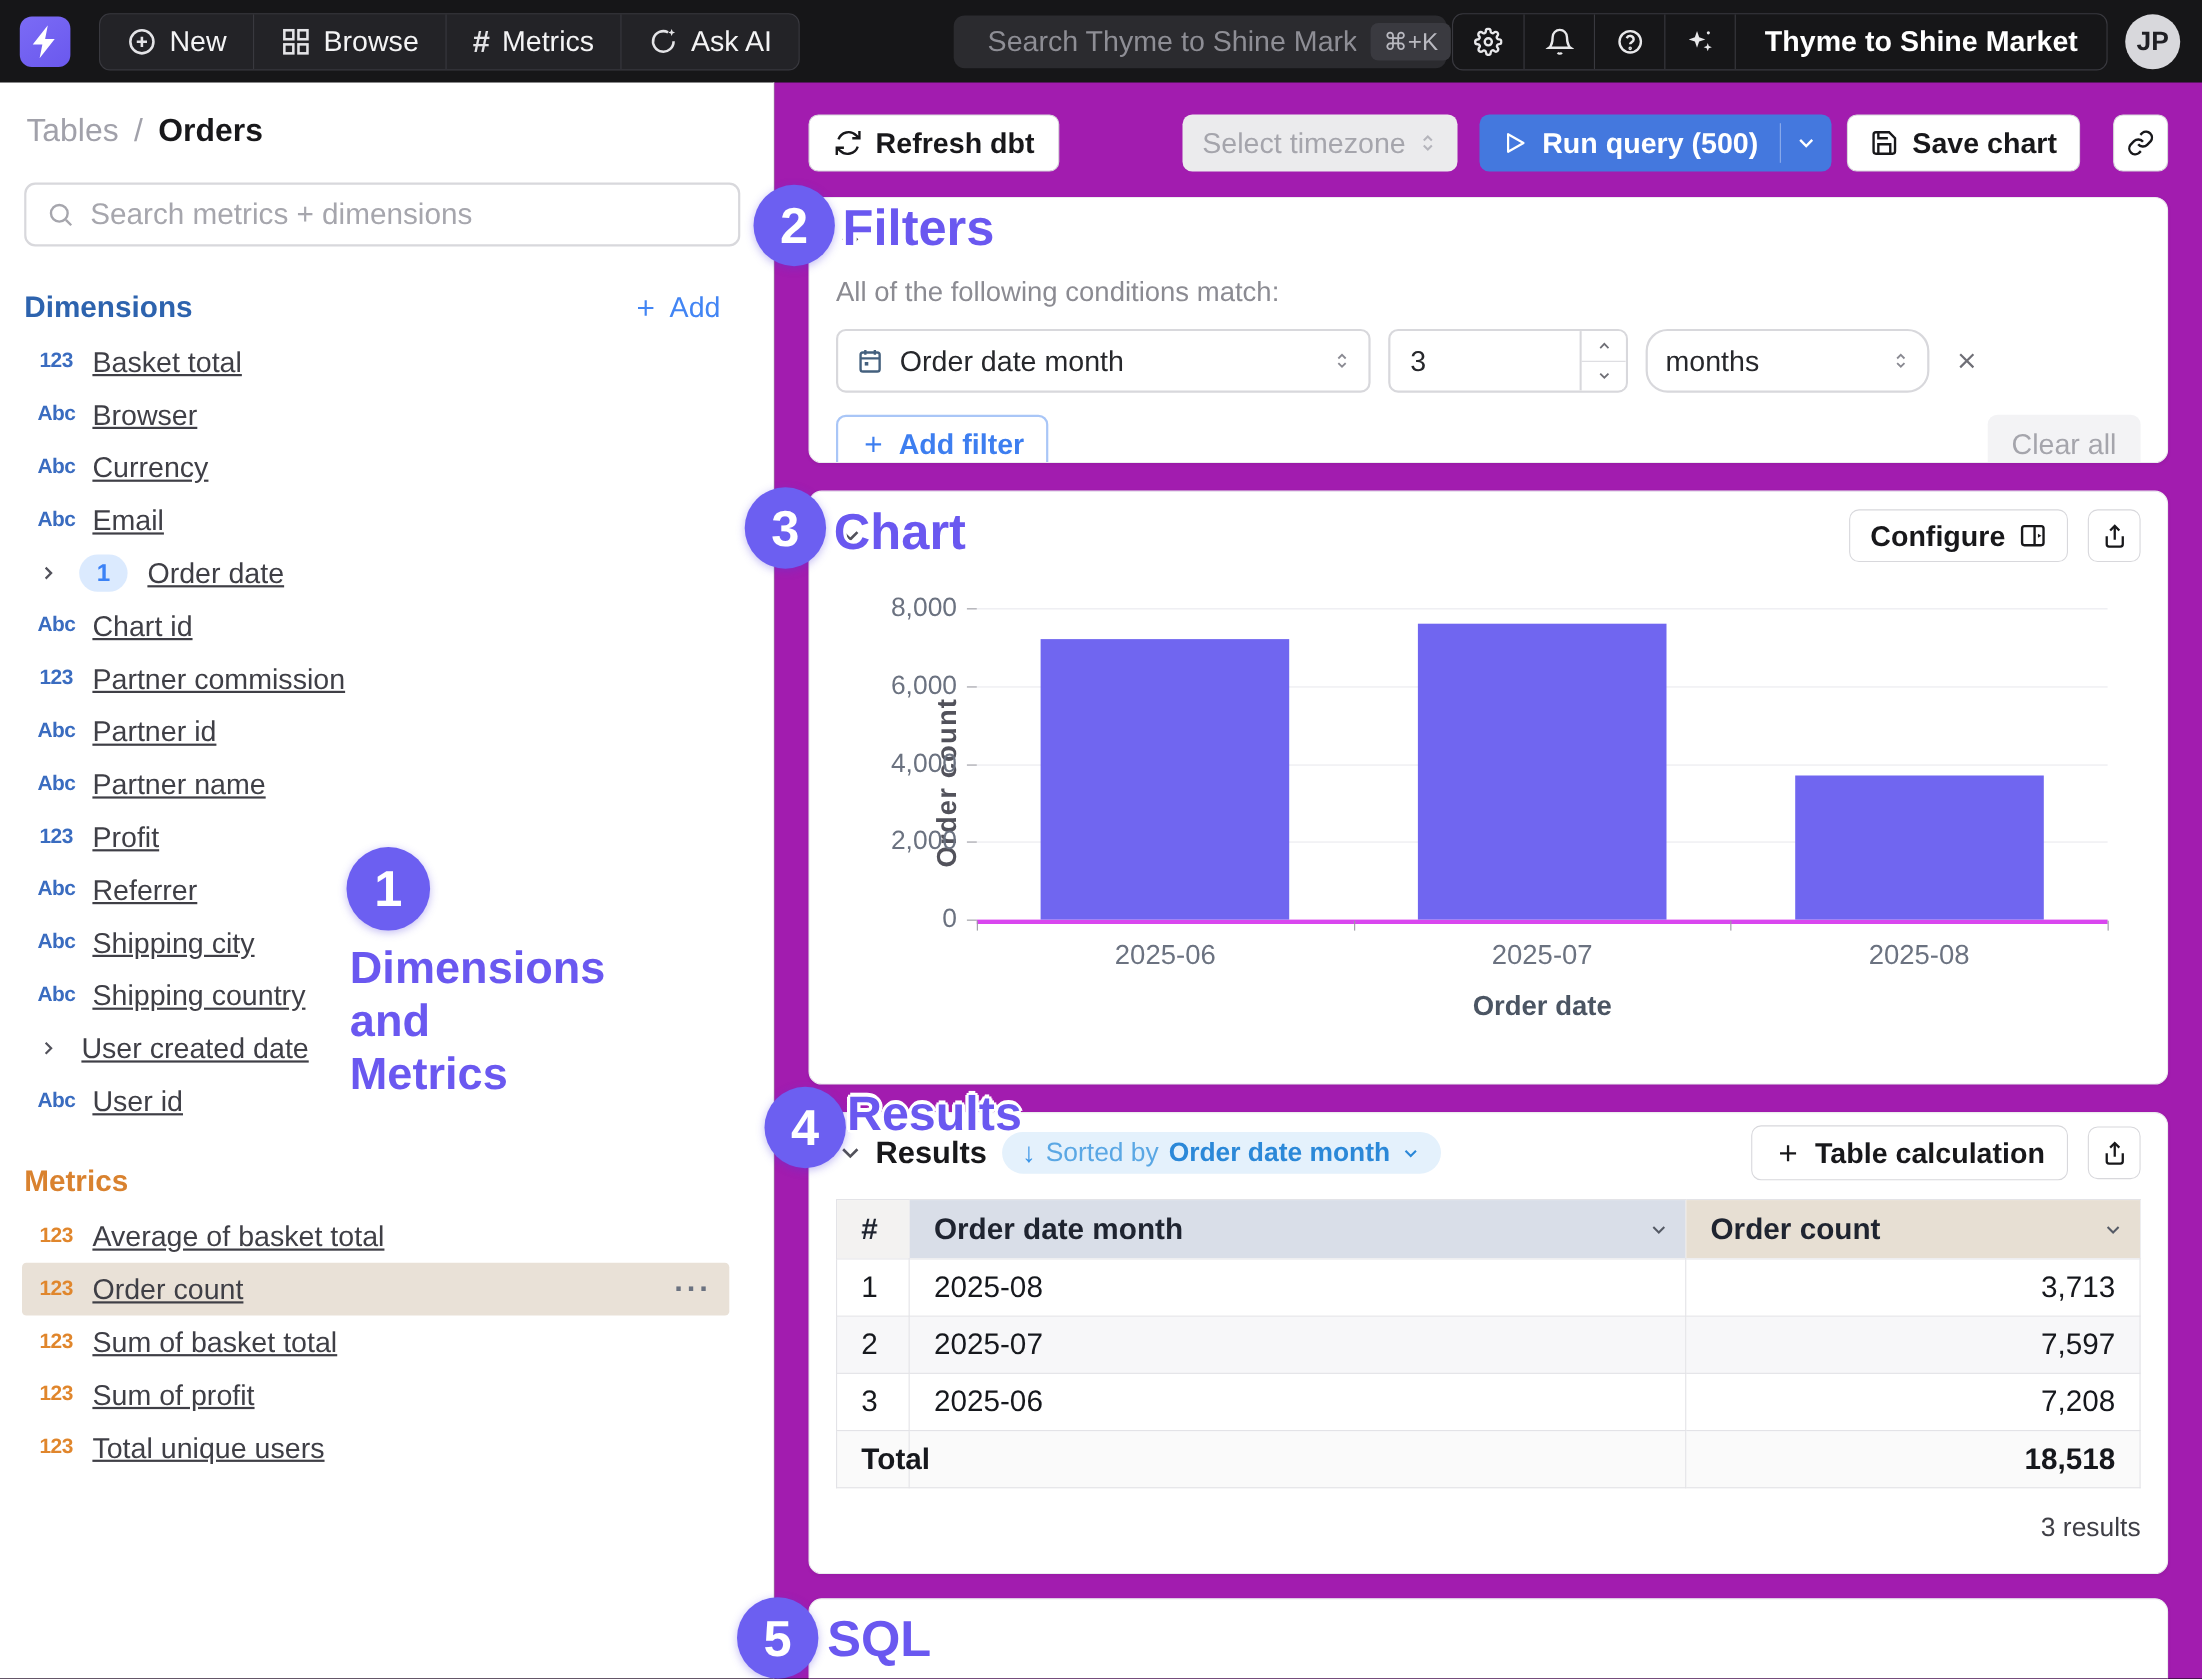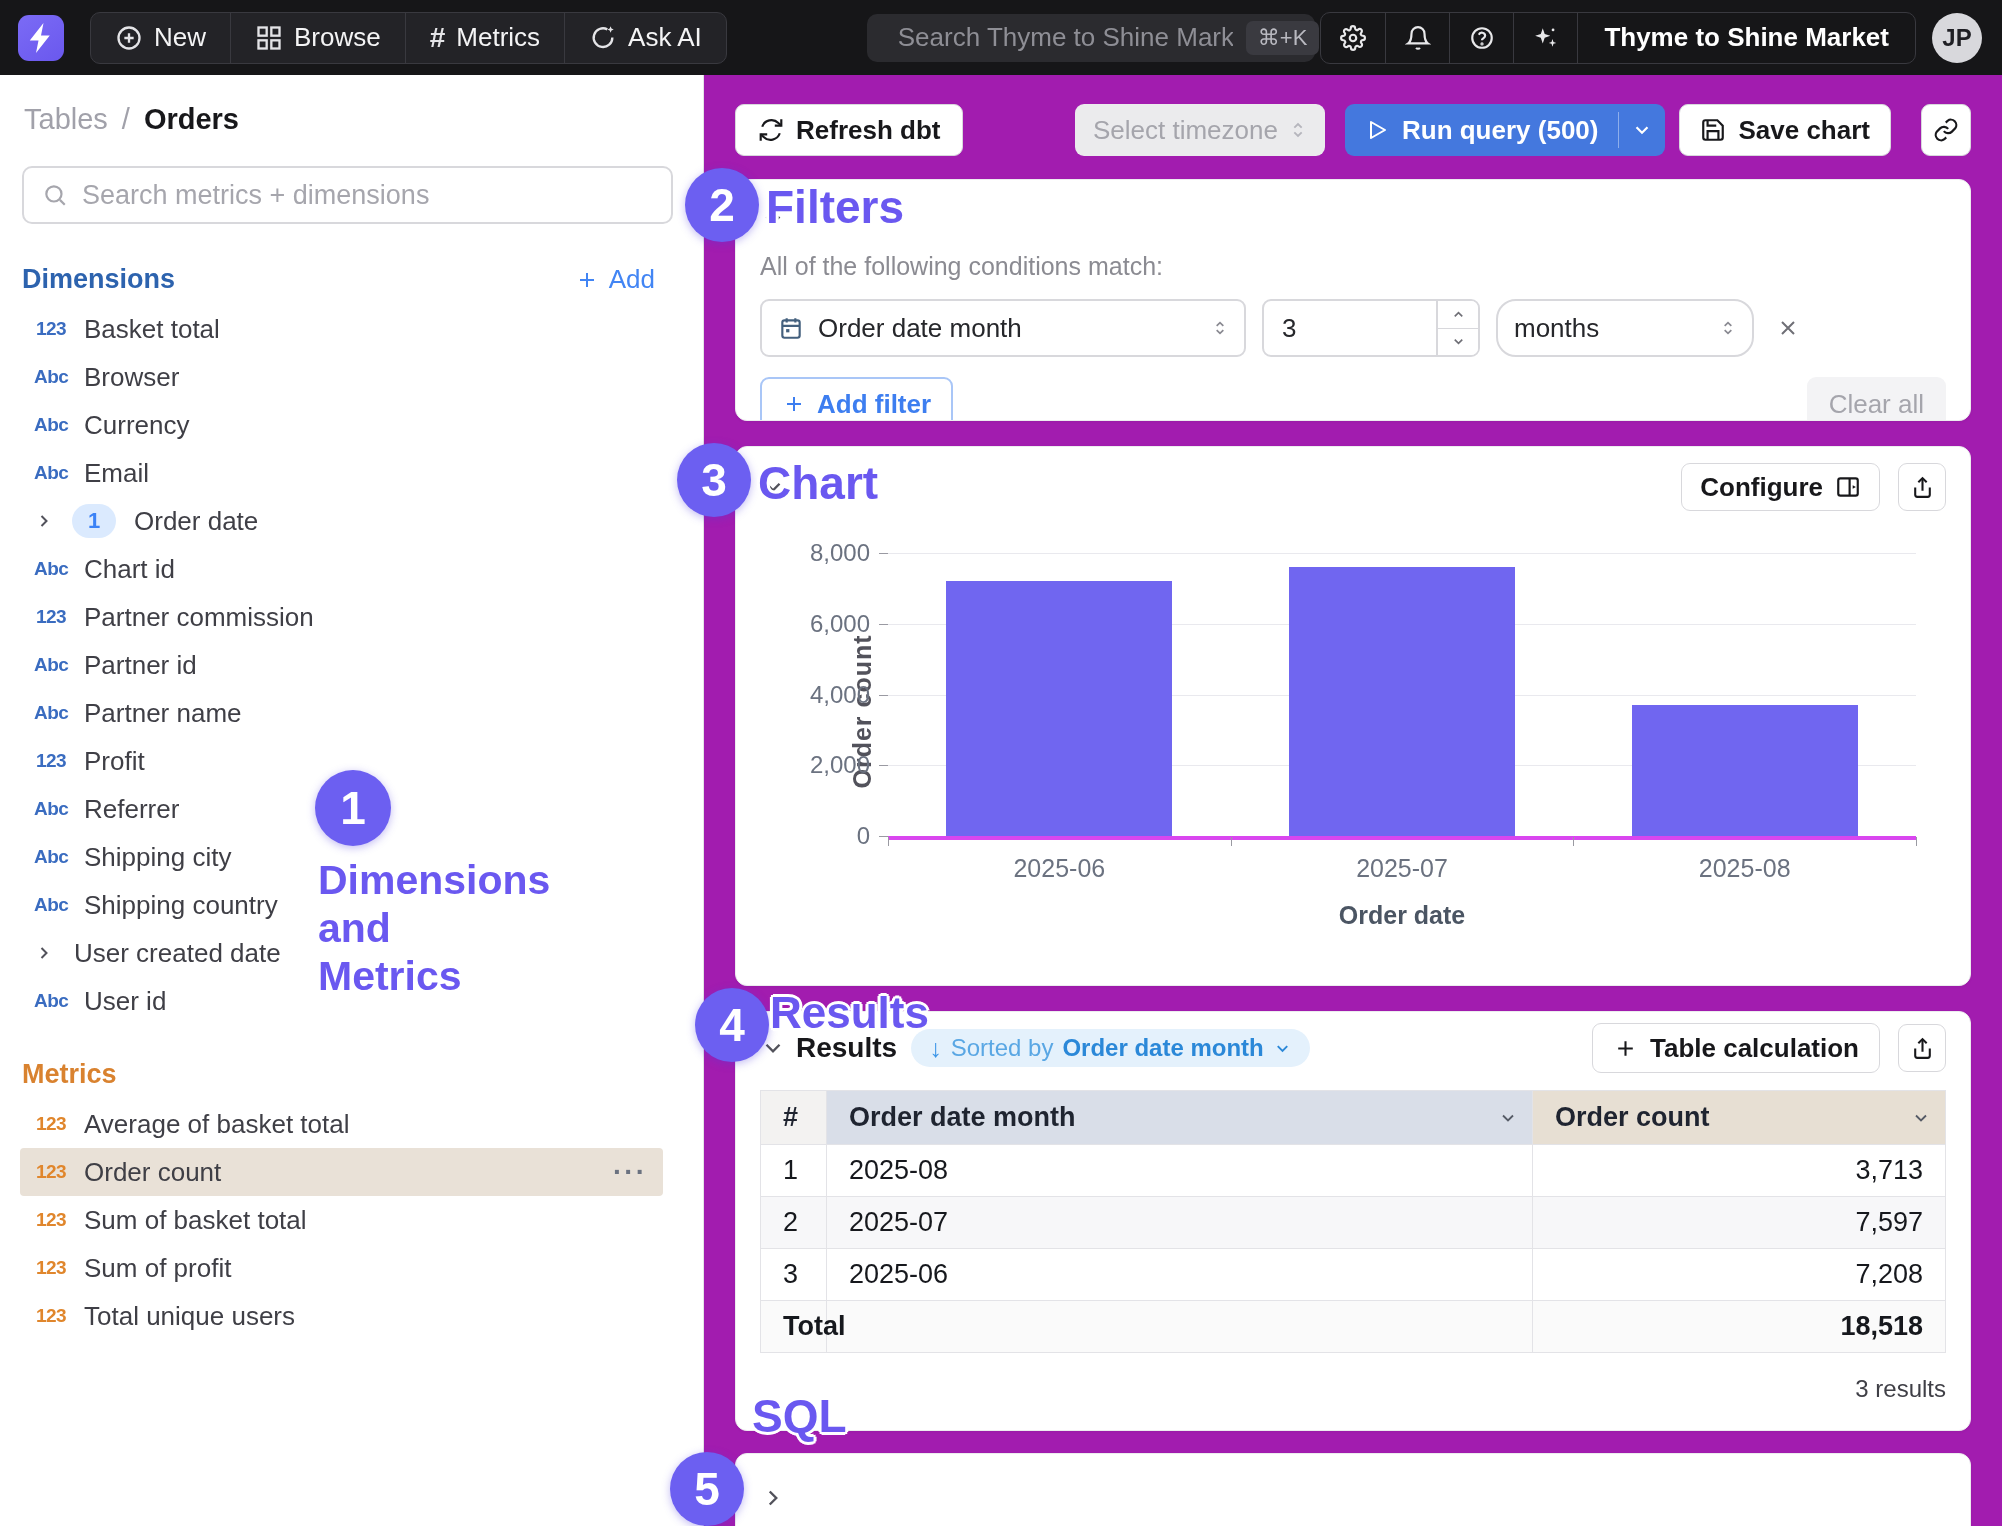--- a/index.html
+++ b/index.html
@@ -54,21 +54,21 @@
   .add-link { display:flex; align-items:center; gap:10px; color:#4285f4; font-size:26px; cursor:pointer;
               background:none; border:none; }
   .side-item { height:48px; display:flex; align-items:center; margin:0 40px 0 20px; padding:0 14px;
                border-radius:4px; cursor:pointer; position:relative; }
   .side-item.selected { background:#e9e1d7; }
   .ticon { width:34px; text-align:center; font-size:19px; font-weight:700; letter-spacing:-0.5px; flex:none; }
   .ticon.blue { color:#3a6cc0; } .ticon.orange { color:#e0862c; }
   .side-item .chev { color:#52525b; flex:none; width:22px; display:flex; }
   .badge-1 { margin-left:16px; min-width:44px; height:34px; border-radius:17px; background:#dbeafe;
              color:#3b82f6; font-size:22px; font-weight:600; display:flex; align-items:center; justify-content:center; flex:none; }
-  .side-label { margin-left:16px; font-size:26px; color:#3f3f46; white-space:nowrap; }
+  .side-label { margin-left:16px; font-size:26px; color:#3f3f46; white-space:nowrap;text-decoration:underline; }
   .side-item.group .side-label { margin-left:18px; }
   .dots { position:absolute; right:16px; color:#6b7280; font-size:28px; letter-spacing:2px; font-weight:700; }
 
   
   .toolbar { height:54px; display:flex; align-items:center; }
   .btn { display:flex; align-items:center; gap:12px; background:#fff; border:1px solid #d8d8dc;
          border-radius:9px; font-size:26px; font-weight:600; color:#18181b; cursor:pointer; }
   .btn-refresh { height:52px; padding:0 22px; }
   .tz-select { margin-left:auto; width:250px; height:52px; background:#ebebed; border:none; border-radius:9px;
                display:flex; align-items:center; padding:0 16px 0 18px; color:#a5a5ac; font-size:26px; cursor:default; }
@@ -662,13 +662,13 @@
 <div class="anno anno-label" style="left:758px; top:456px;">Chart</div>
 
 <div class="anno" style="left:695px; top:988px;">
   <div class="anno-circle">4</div>
 </div>
 <div class="anno anno-label" style="left:770px; top:988px; font-size:44px;">Results</div>
 
 <div class="anno" style="left:670px; top:1452px;">
   <div class="anno-circle">5</div>
 </div>
-<div class="anno anno-label" style="left:752px; top:1389px;">SQL</div>
+<div class="anno anno-label" style="left:752px; top:1462px;">SQL</div>
 
 </body></html>

